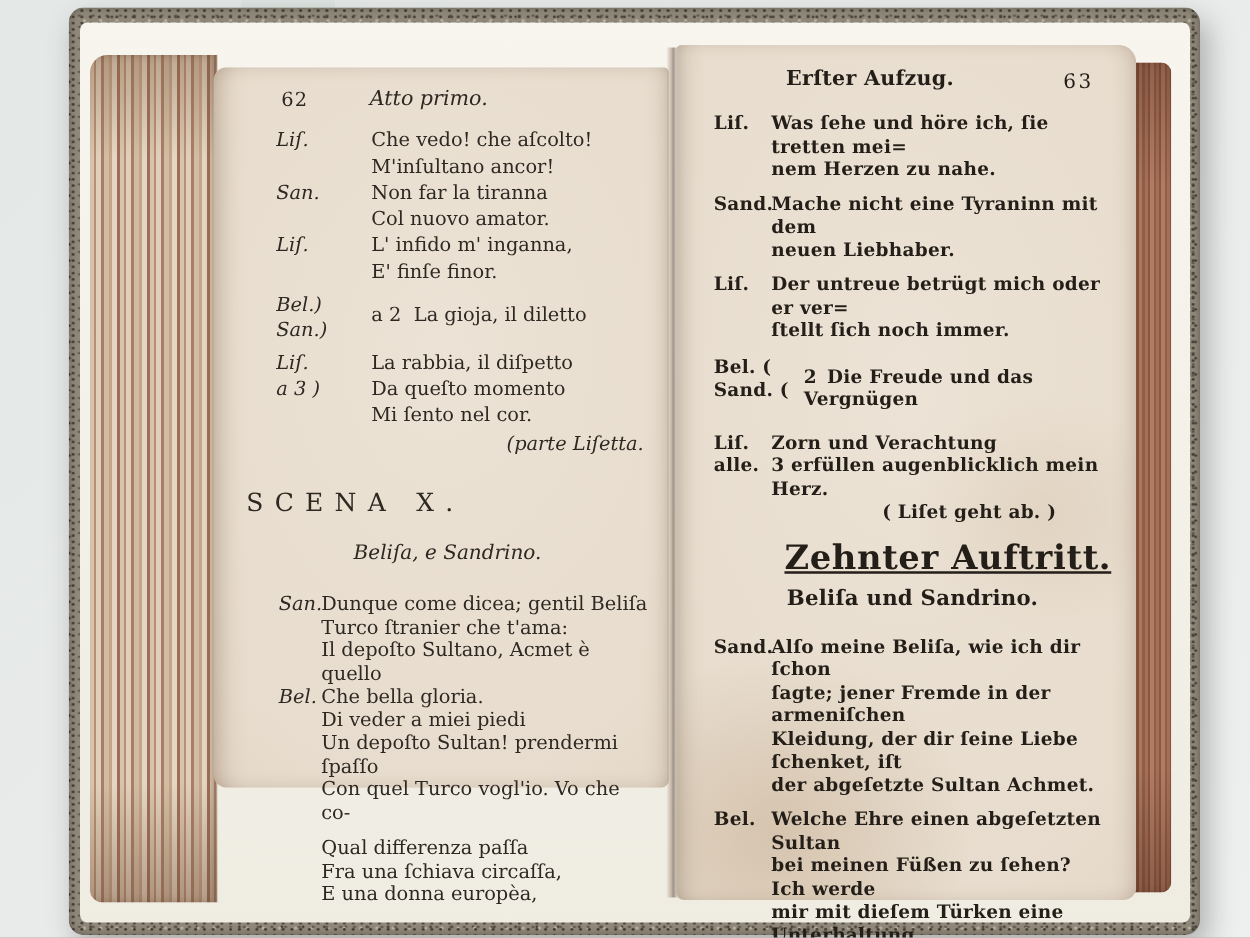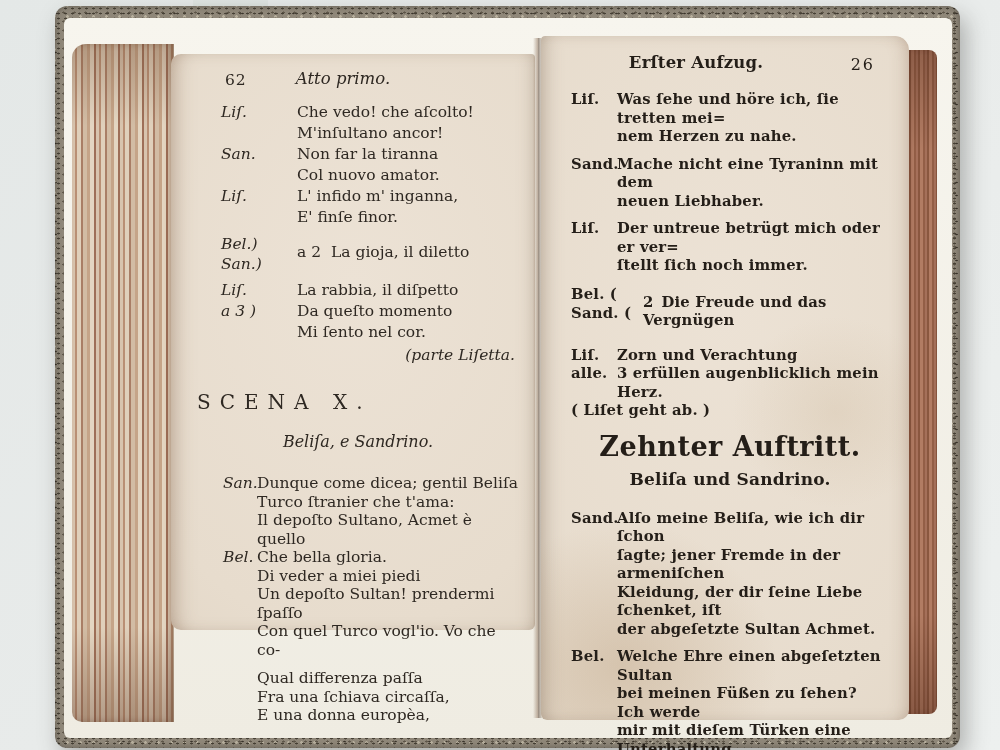--- a/index.html
+++ b/index.html
@@ -81,22 +81,22 @@
   .pr-head{position:relative;height:28px;margin-bottom:8px;}
   .pr-title{position:absolute;left:0;right:68px;text-align:center;font-size:16.5px;}
   .pr-num{position:absolute;right:14px;top:2px;font-weight:normal;font-size:16px;letter-spacing:2px;}
   .gline{position:relative;padding-left:46px;}
   .gline .sp{position:absolute;left:0;}
   .gpara{margin-bottom:9px;}
   .gduet{position:relative;padding-left:72px;min-height:40px;margin:8px 0 16px;}
   .gduet-names{position:absolute;left:0;top:0;line-height:19px;}
   .gduet-line{padding-top:9px;}
   .gduet .marker{font-style:normal;margin-right:8px;}
-  .gexit{padding-right:44px;}
-  .gheading{text-align:center;font-size:27px;margin:18px 0 14px;letter-spacing:.5px;}
+  .gexit{text-align:right;padding-right:44px;}
+  .gheading{text-align:right;font-size:27px;margin:18px 0 14px;letter-spacing:.5px;text-decoration:underline;}
   .gcast{text-align:center;font-size:17px;margin-bottom:20px;}
 </style>
 </head>
 <body>
 
 <div class="scene">
   <div class="stand"></div>
 
   <div class="book">
     <div class="endpaper"></div>
@@ -176,21 +176,21 @@
 
       </div>
     </div>
 
     <div class="gutter"></div>
 
     <div class="page page-right">
       <div class="pr-inner">
         <div class="pr-head">
           <span class="pr-title">Erſter Aufzug.</span>
-          <span class="pr-num">26</span>
+          <span class="pr-num">63</span>
         </div>
 
         <div class="gpara">
           <div class="gline"><span class="sp">Liſ.</span><span>Was ſehe und höre ich, ſie tretten mei=</span></div>
           <div class="gline"><span>nem Herzen zu nahe.</span></div>
         </div>
         <div class="gpara">
           <div class="gline"><span class="sp">Sand.</span><span>Mache nicht eine Tyraninn mit dem</span></div>
           <div class="gline"><span>neuen Liebhaber.</span></div>
         </div>

